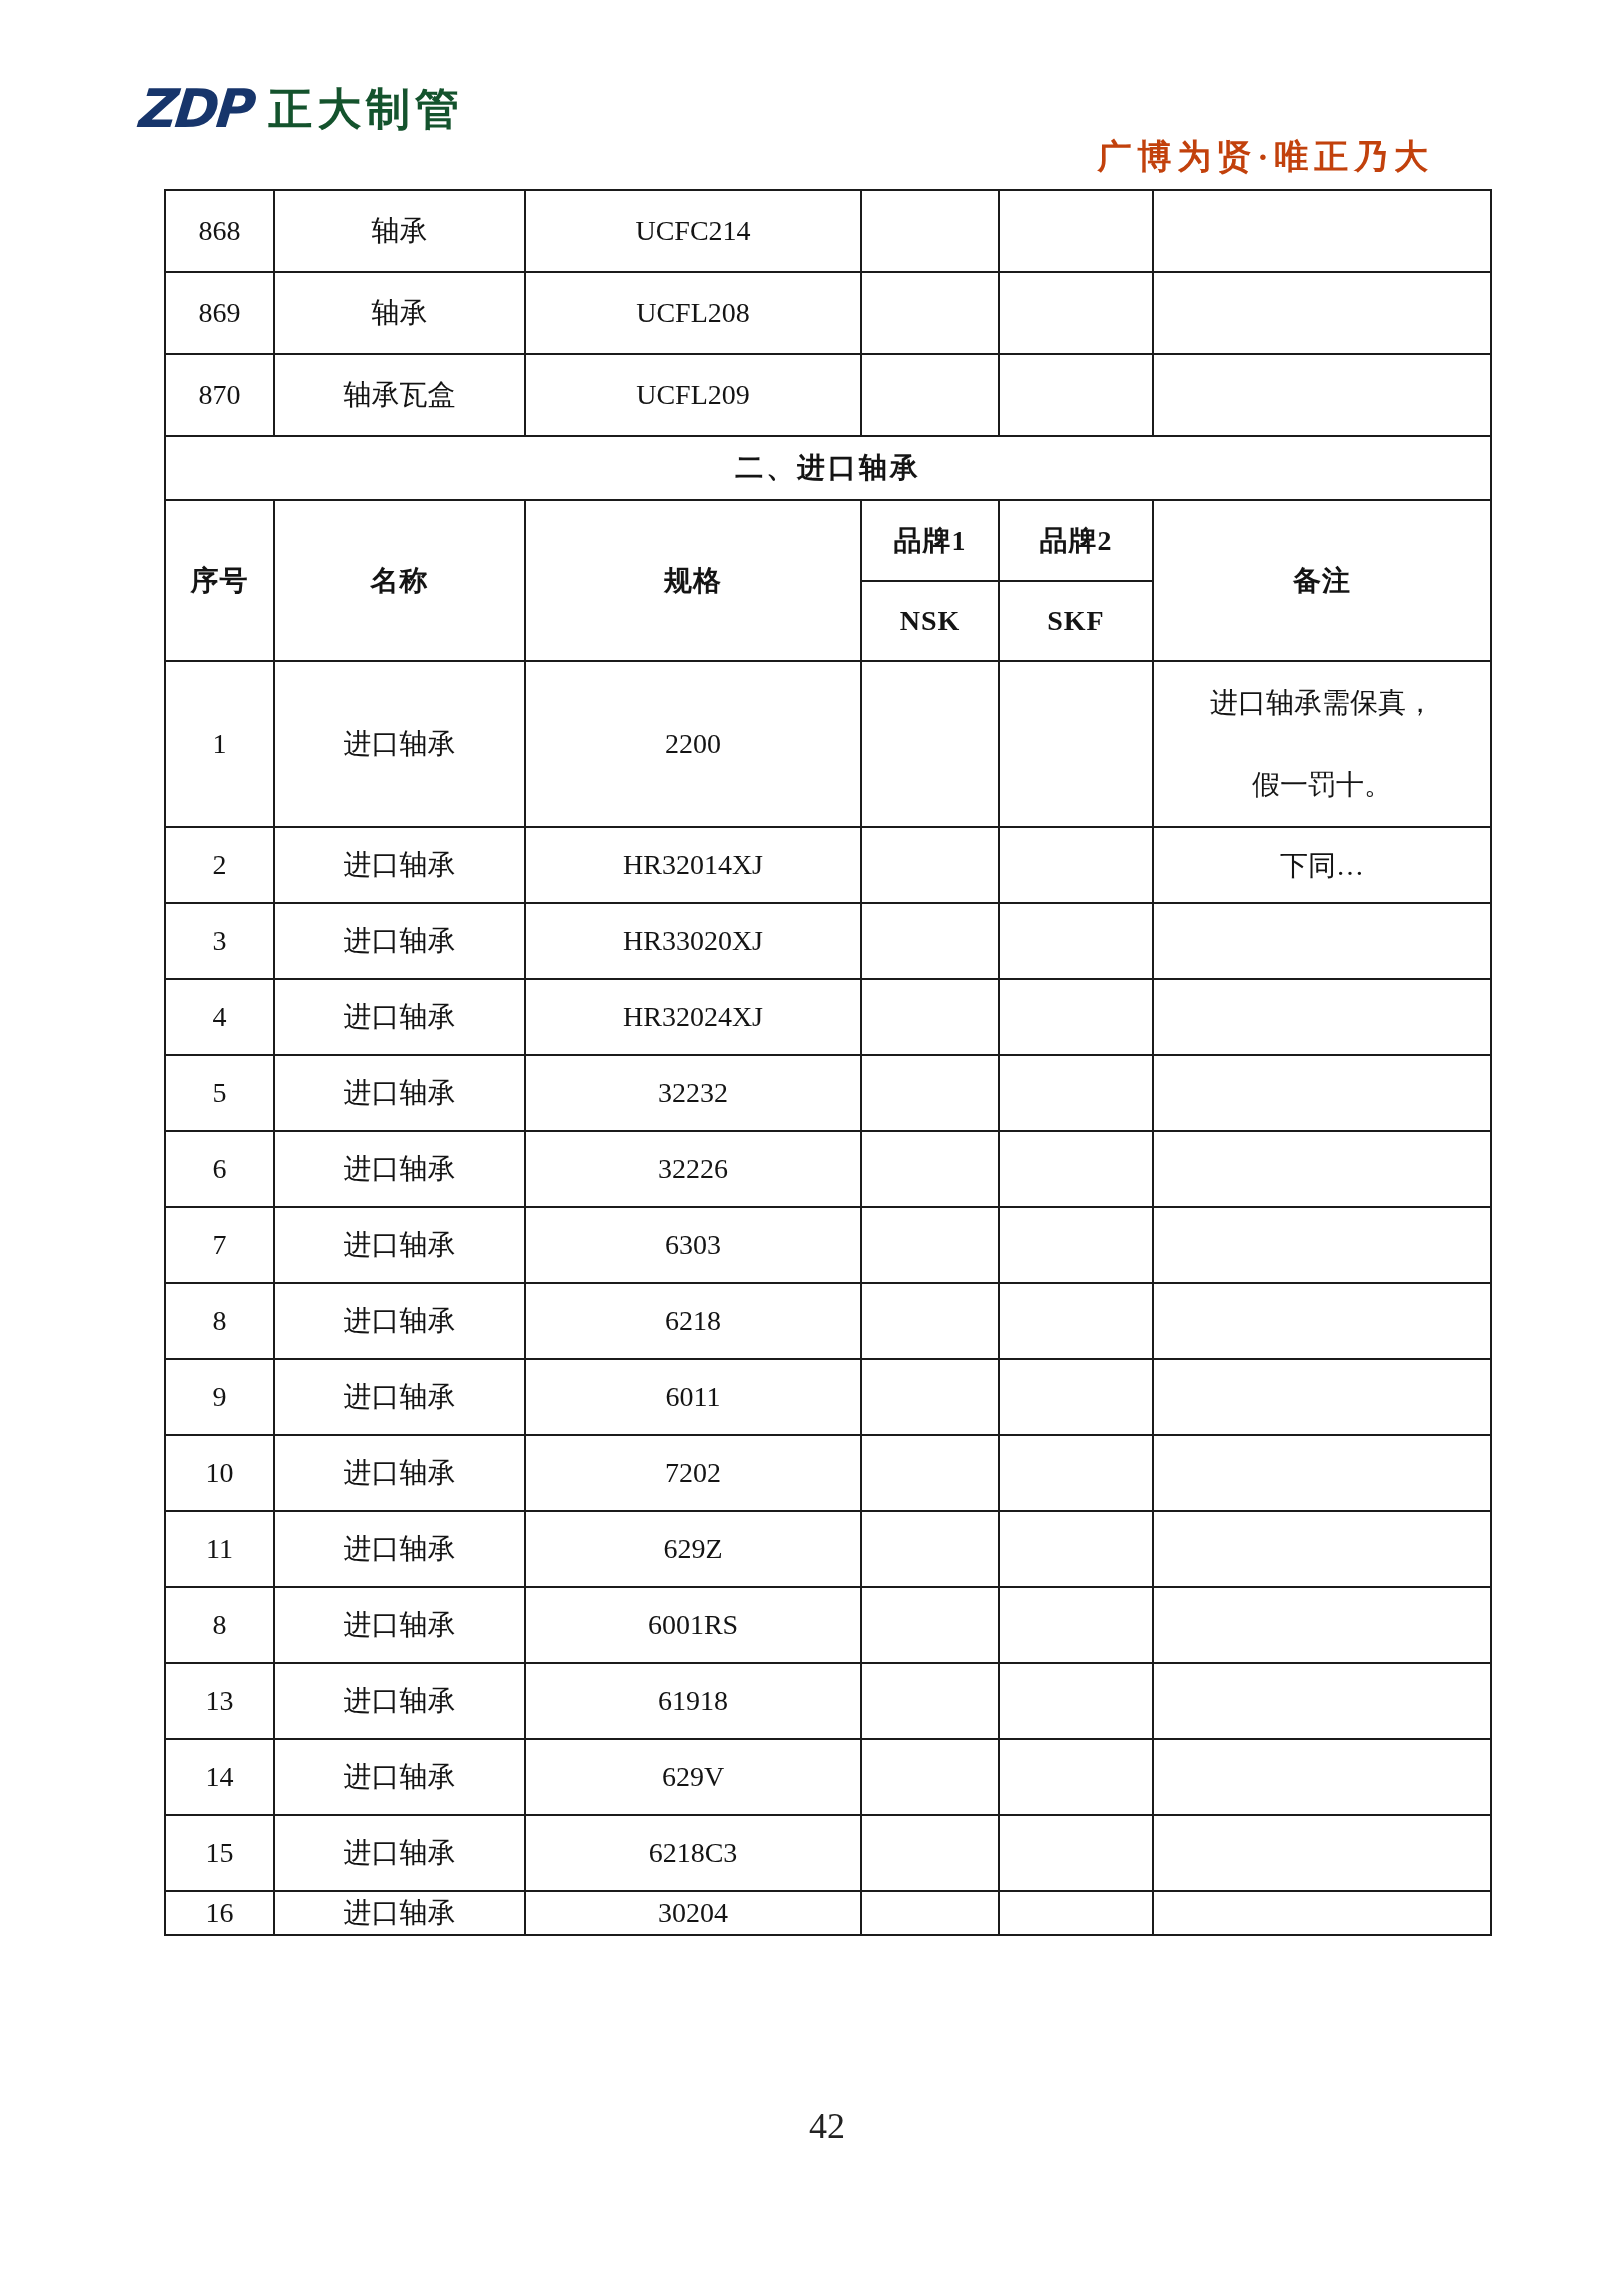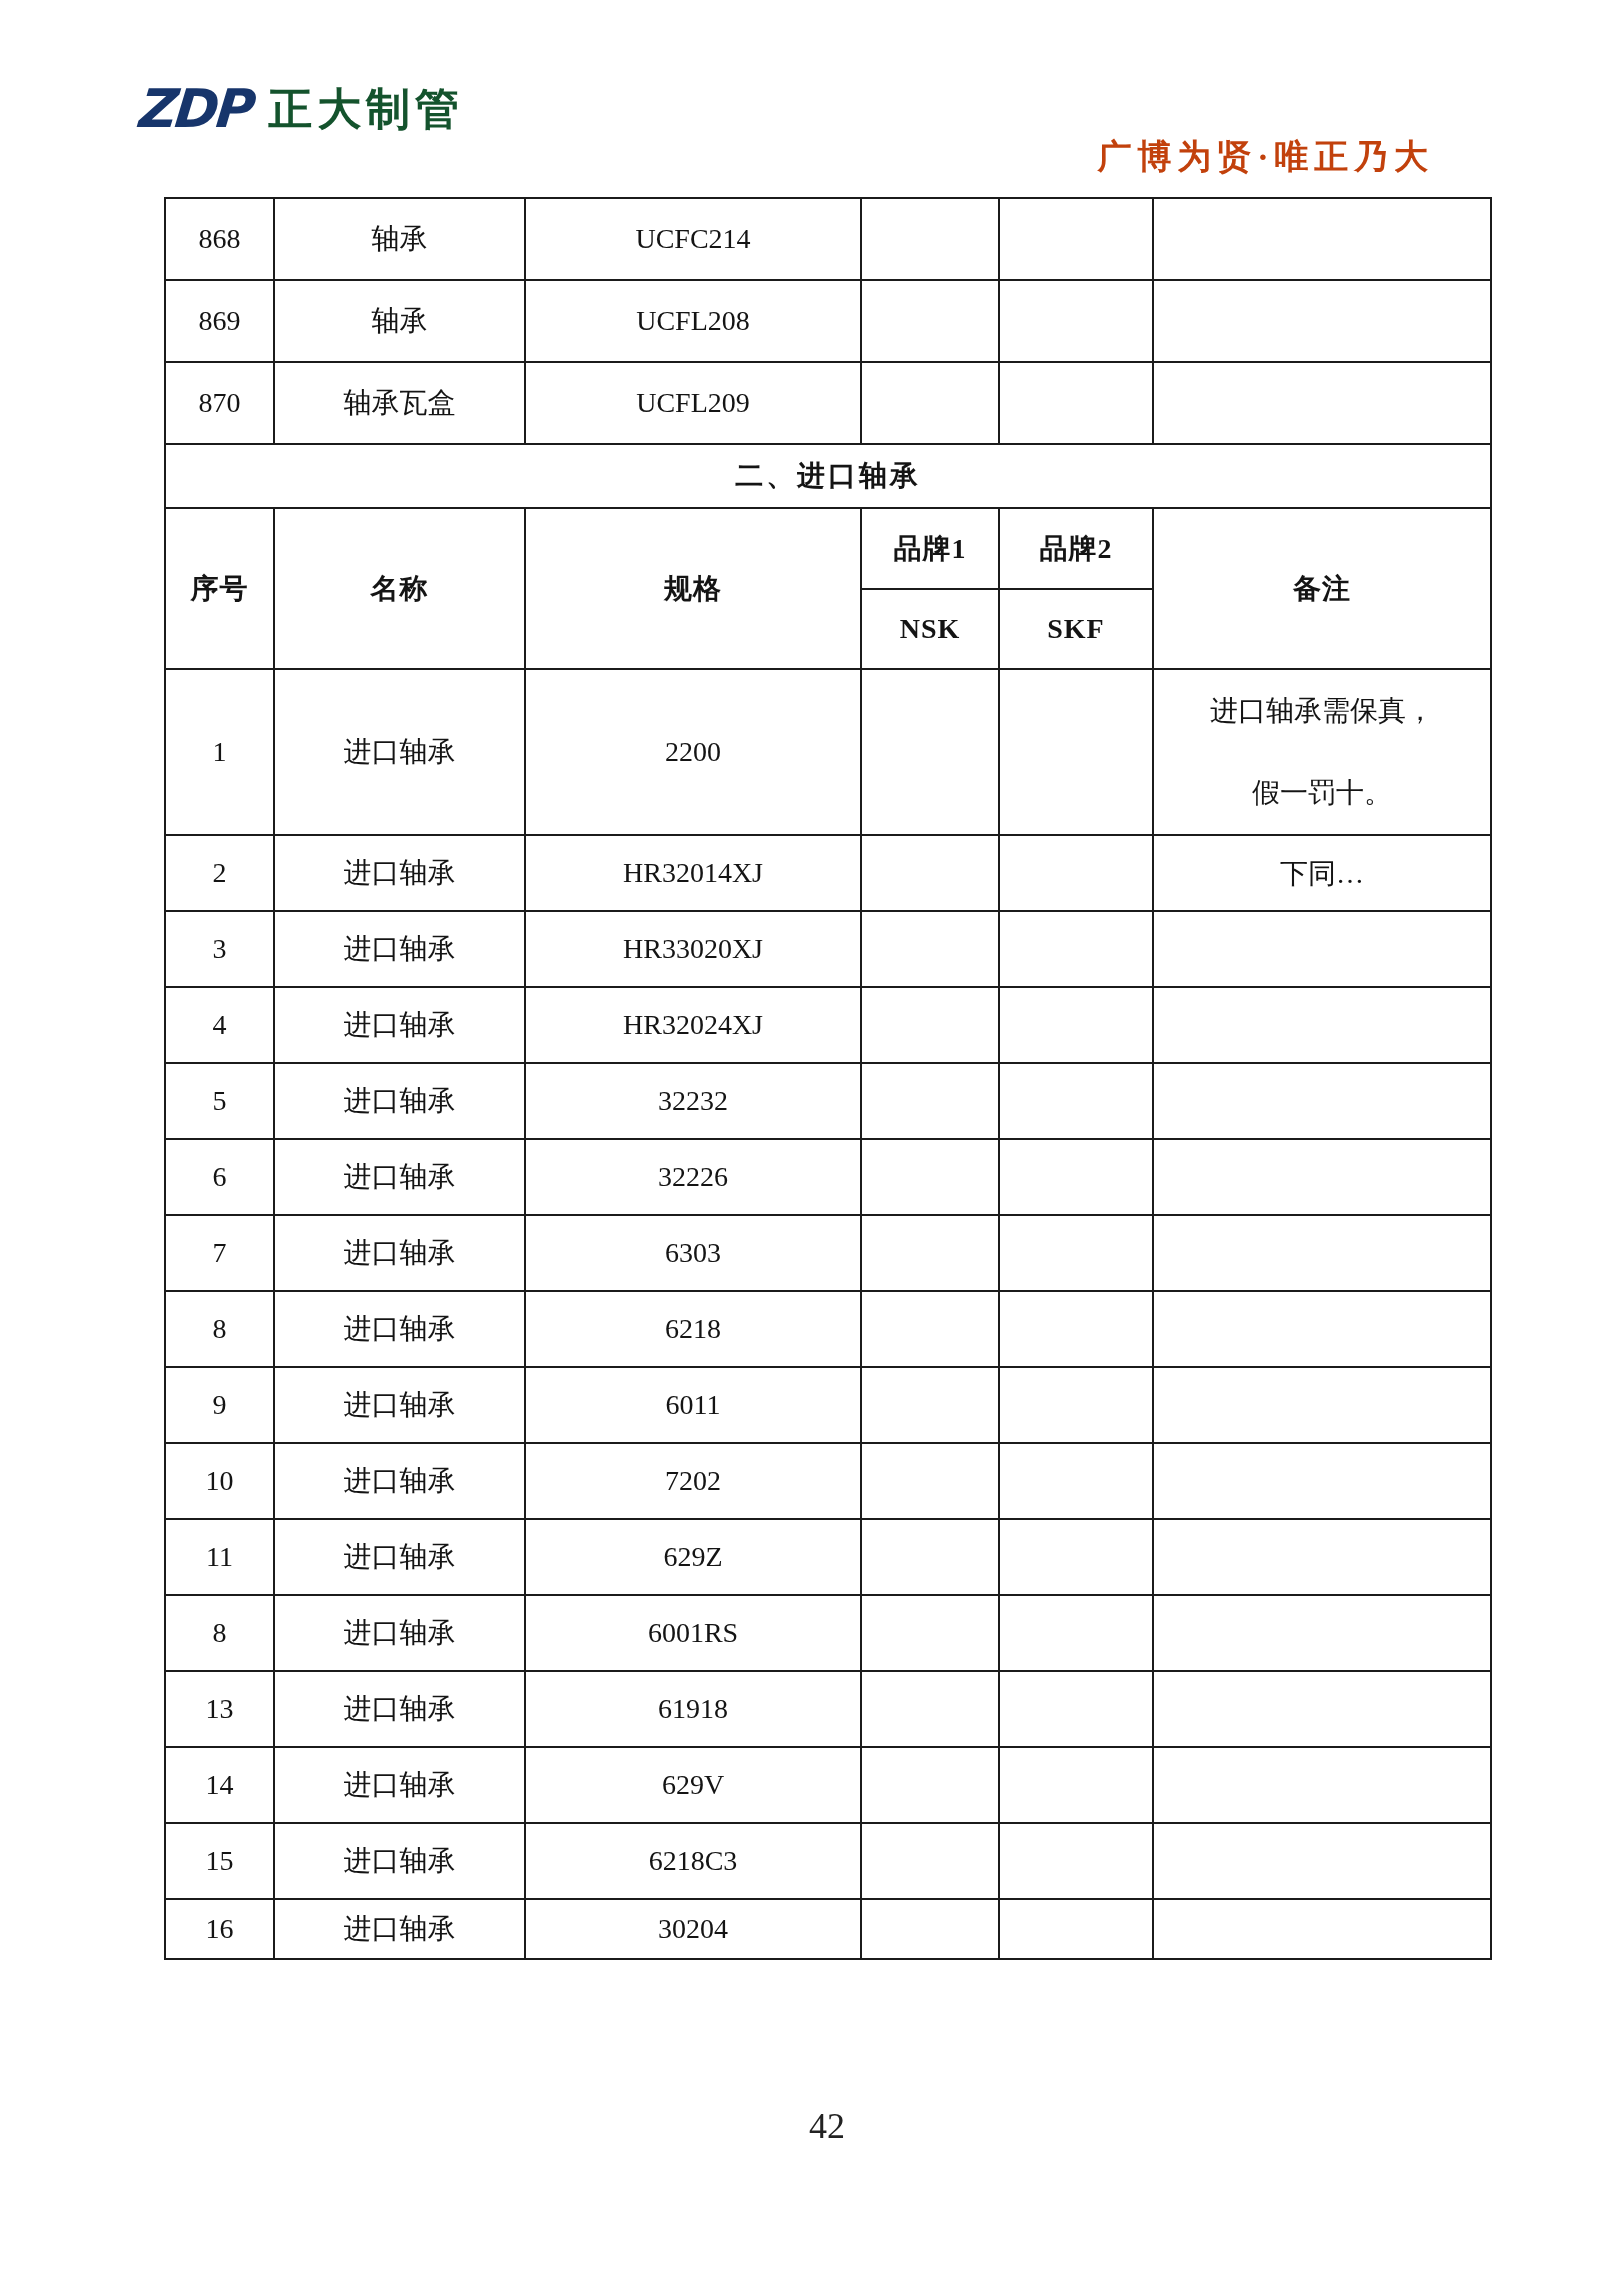--- a/index.html
+++ b/index.html
@@ -33,38 +33,38 @@
   }
   .slogan{
     position:absolute;right:185px;top:137px;
     font-size:34px;line-height:39px;
     font-weight:bold;
     color:#c2410c;letter-spacing:5.9px;
     white-space:nowrap;
   }
   
   table.main{
-    position:absolute;left:164px;top:197px;
+    position:absolute;left:164px;top:189px;
     width:1326px;
     border-collapse:collapse;table-layout:fixed;
     border:2.9px solid #1b1b1b;
   }
   table.main td{
     border:2px solid #1b1b1b;
     text-align:center;vertical-align:middle;
     font-size:28px;padding:0 3.9px;
     overflow:hidden;
   }
   tr.r-top{height:82px;}
   tr.r-section{height:64px;}
   tr.r-h1{height:81px;}
   tr.r-h2{height:80px;}
   tr.r-tall{height:166px;}
   tr.r-std{height:76px;}
-  tr.r-short{height:60px;}
+  tr.r-short{height:44px;}
   .section-cell{
     font-weight:bold;font-size:30px;letter-spacing:2.9px;
   }
   .hcell{font-weight:bold;font-size:29px;letter-spacing:1px;border-radius:7px;}
   tr.r-tall .remark-line{line-height:82px;}
   .remark-line{line-height:39px;}
   
   .pageno{
     position:absolute;left:164px;top:2105px;width:1326px;
     text-align:center;font-size:36px;color:#222;

